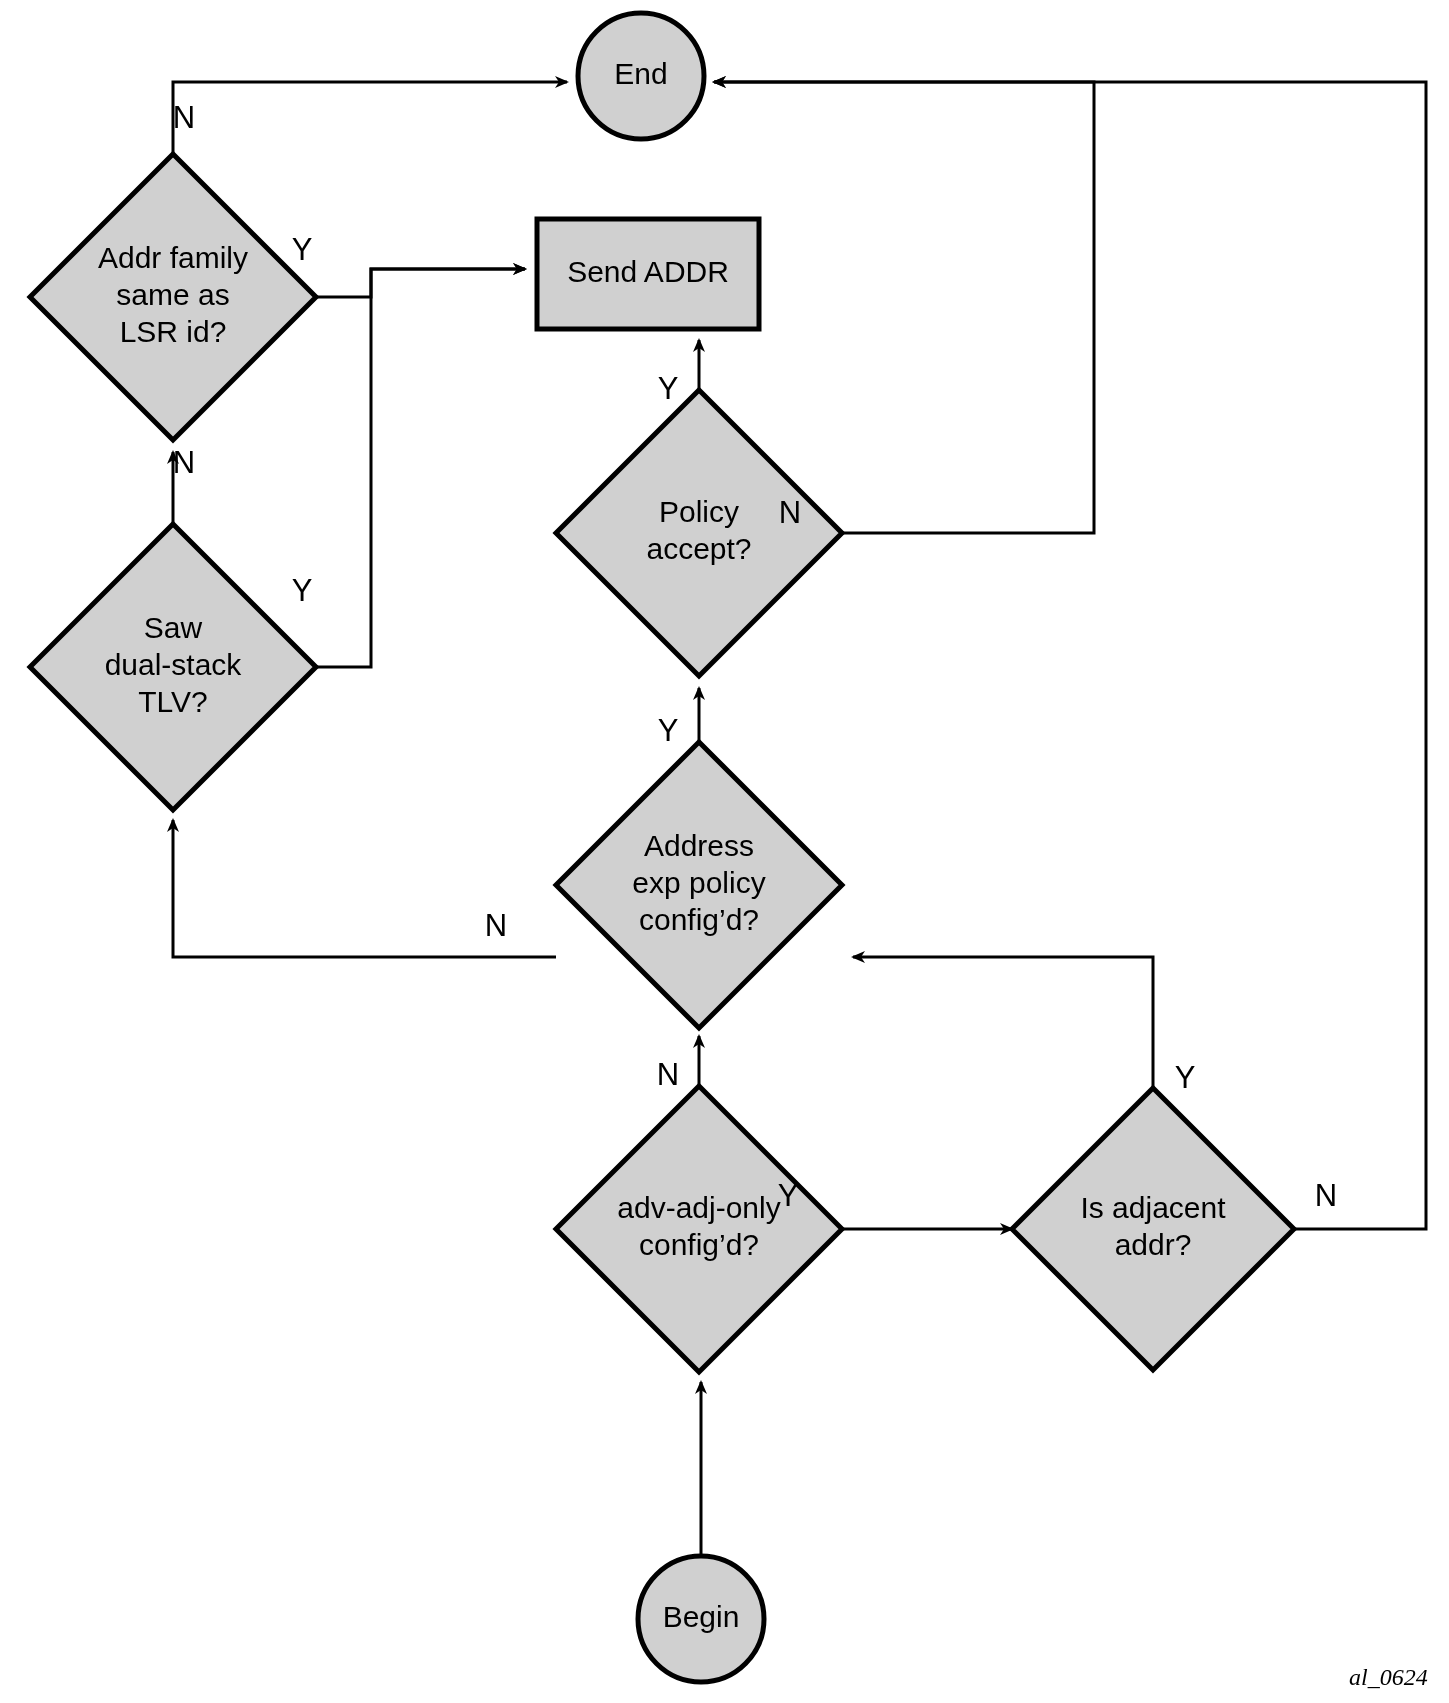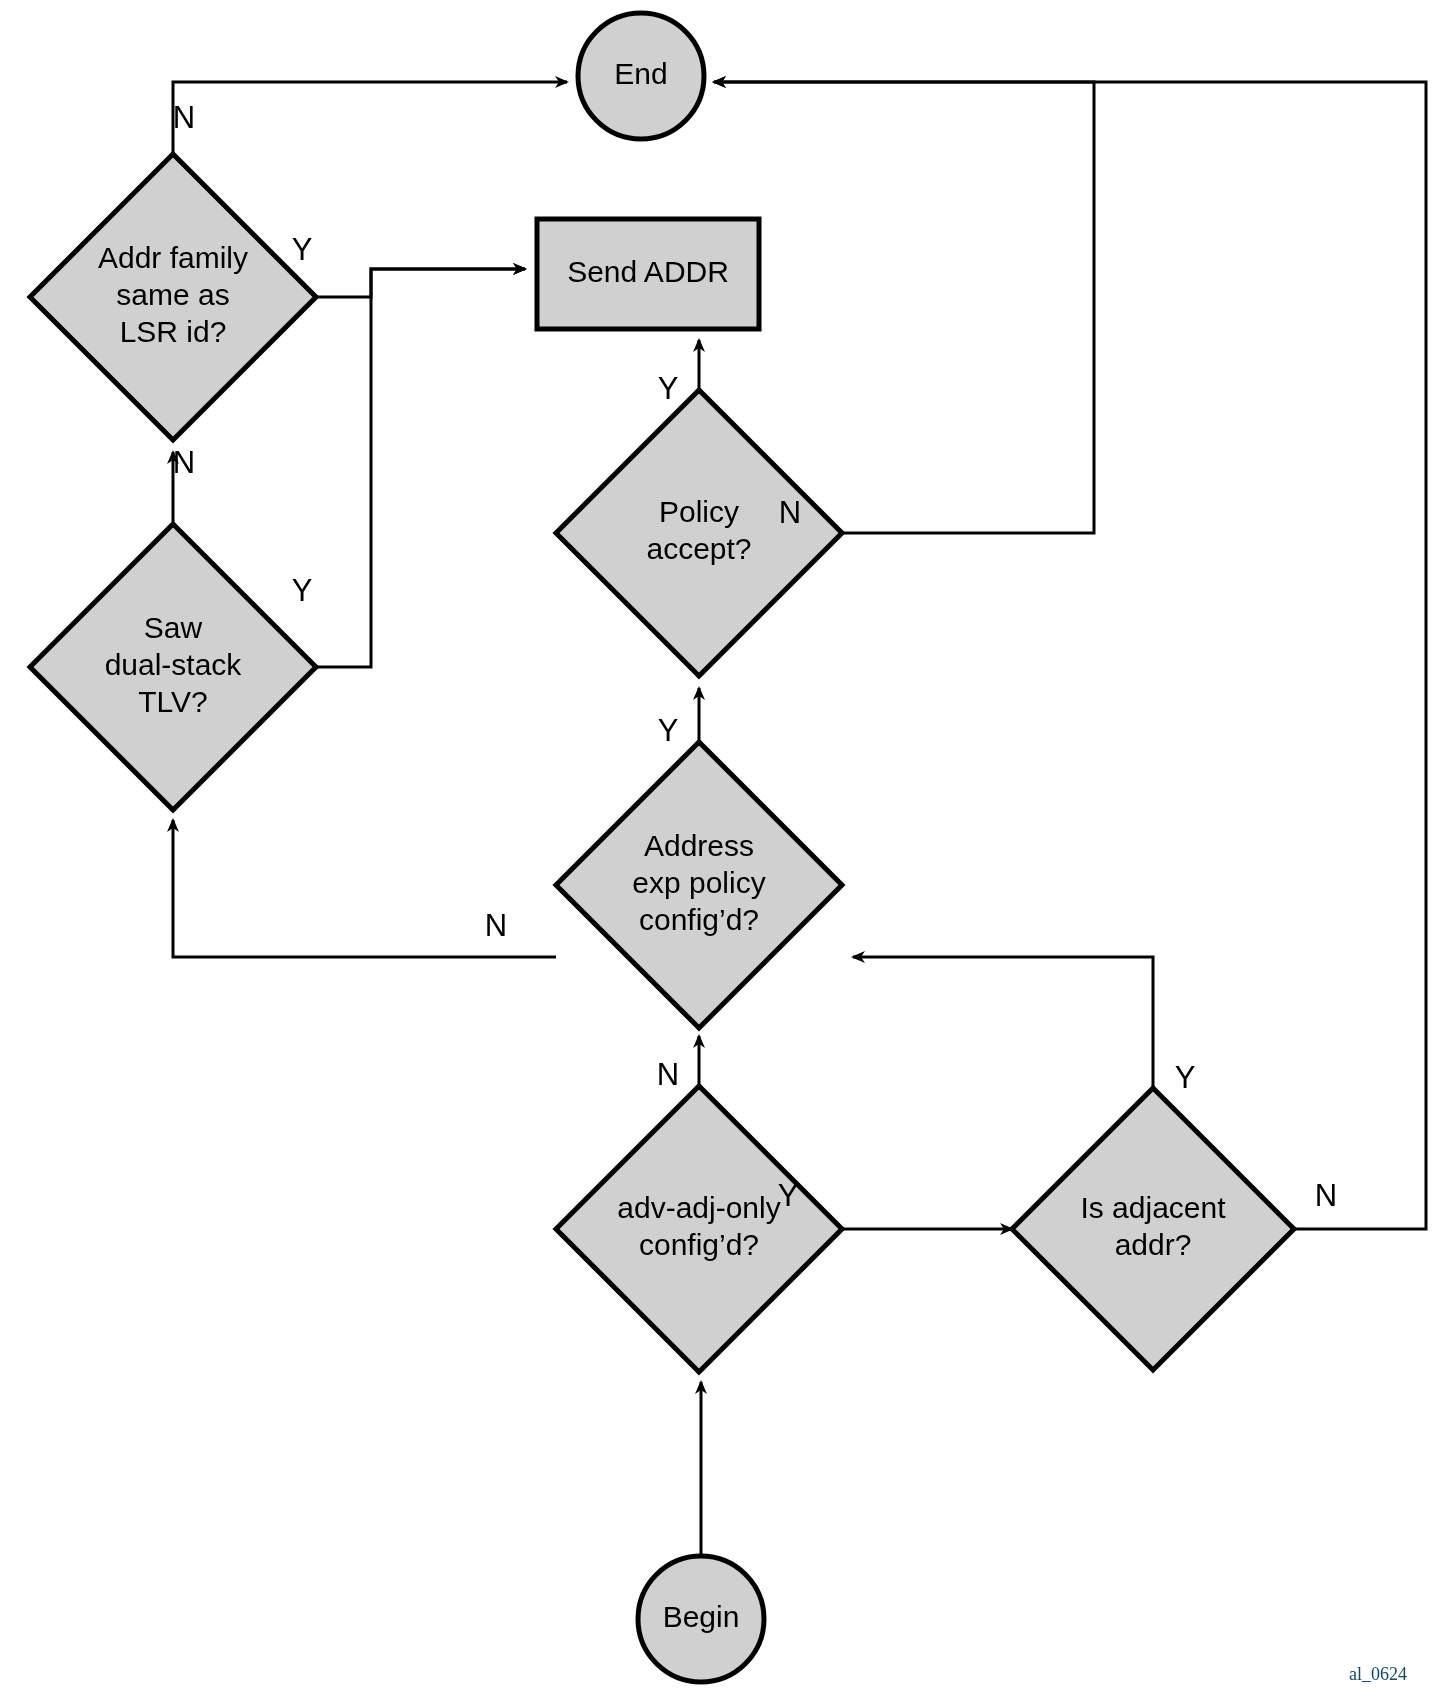--- a/index.html
+++ b/index.html
@@ -1,21 +1,21 @@
 <!DOCTYPE html>
 <html><head>
 <meta charset="utf-8">
 <style>
   html,body{margin:0;padding:0;background:#ffffff;}
   body{width:1449px;height:1703px;font-family:"Liberation Sans",sans-serif;position:relative;overflow:hidden;}
   #flow-root{position:absolute;left:4px;top:0;width:1449px;height:1703px;padding-left:12px;}
   svg#flow-svg{position:absolute;left:0;top:0;width:1449px;height:1703px;}
   .node-label{font-family:"Liberation Sans",sans-serif;font-size:30px;fill:#000;text-anchor:middle;dominant-baseline:middle;}
   .branch-label{font-family:"Liberation Sans",sans-serif;font-size:31px;fill:#000;text-anchor:middle;dominant-baseline:middle;}
-  .caption{position:absolute;font-family:"Liberation Serif",serif;font-size:18px;color:#0c4a6e;}
+  .caption{position:absolute;font-family:"Liberation Serif",serif;font-style:italic;font-size:24px;color:#000000;}
   .shape{fill:#d0d0d0;stroke:#000;}
   .diamond{stroke-width:5;stroke-linejoin:miter;}
   .terminator{stroke-width:5;}
   .process{stroke-width:5;}
   .edge{stroke:#000;stroke-width:3;fill:none;}
 </style>
 </head>
 <body>
 
 <div id="flow-root">

